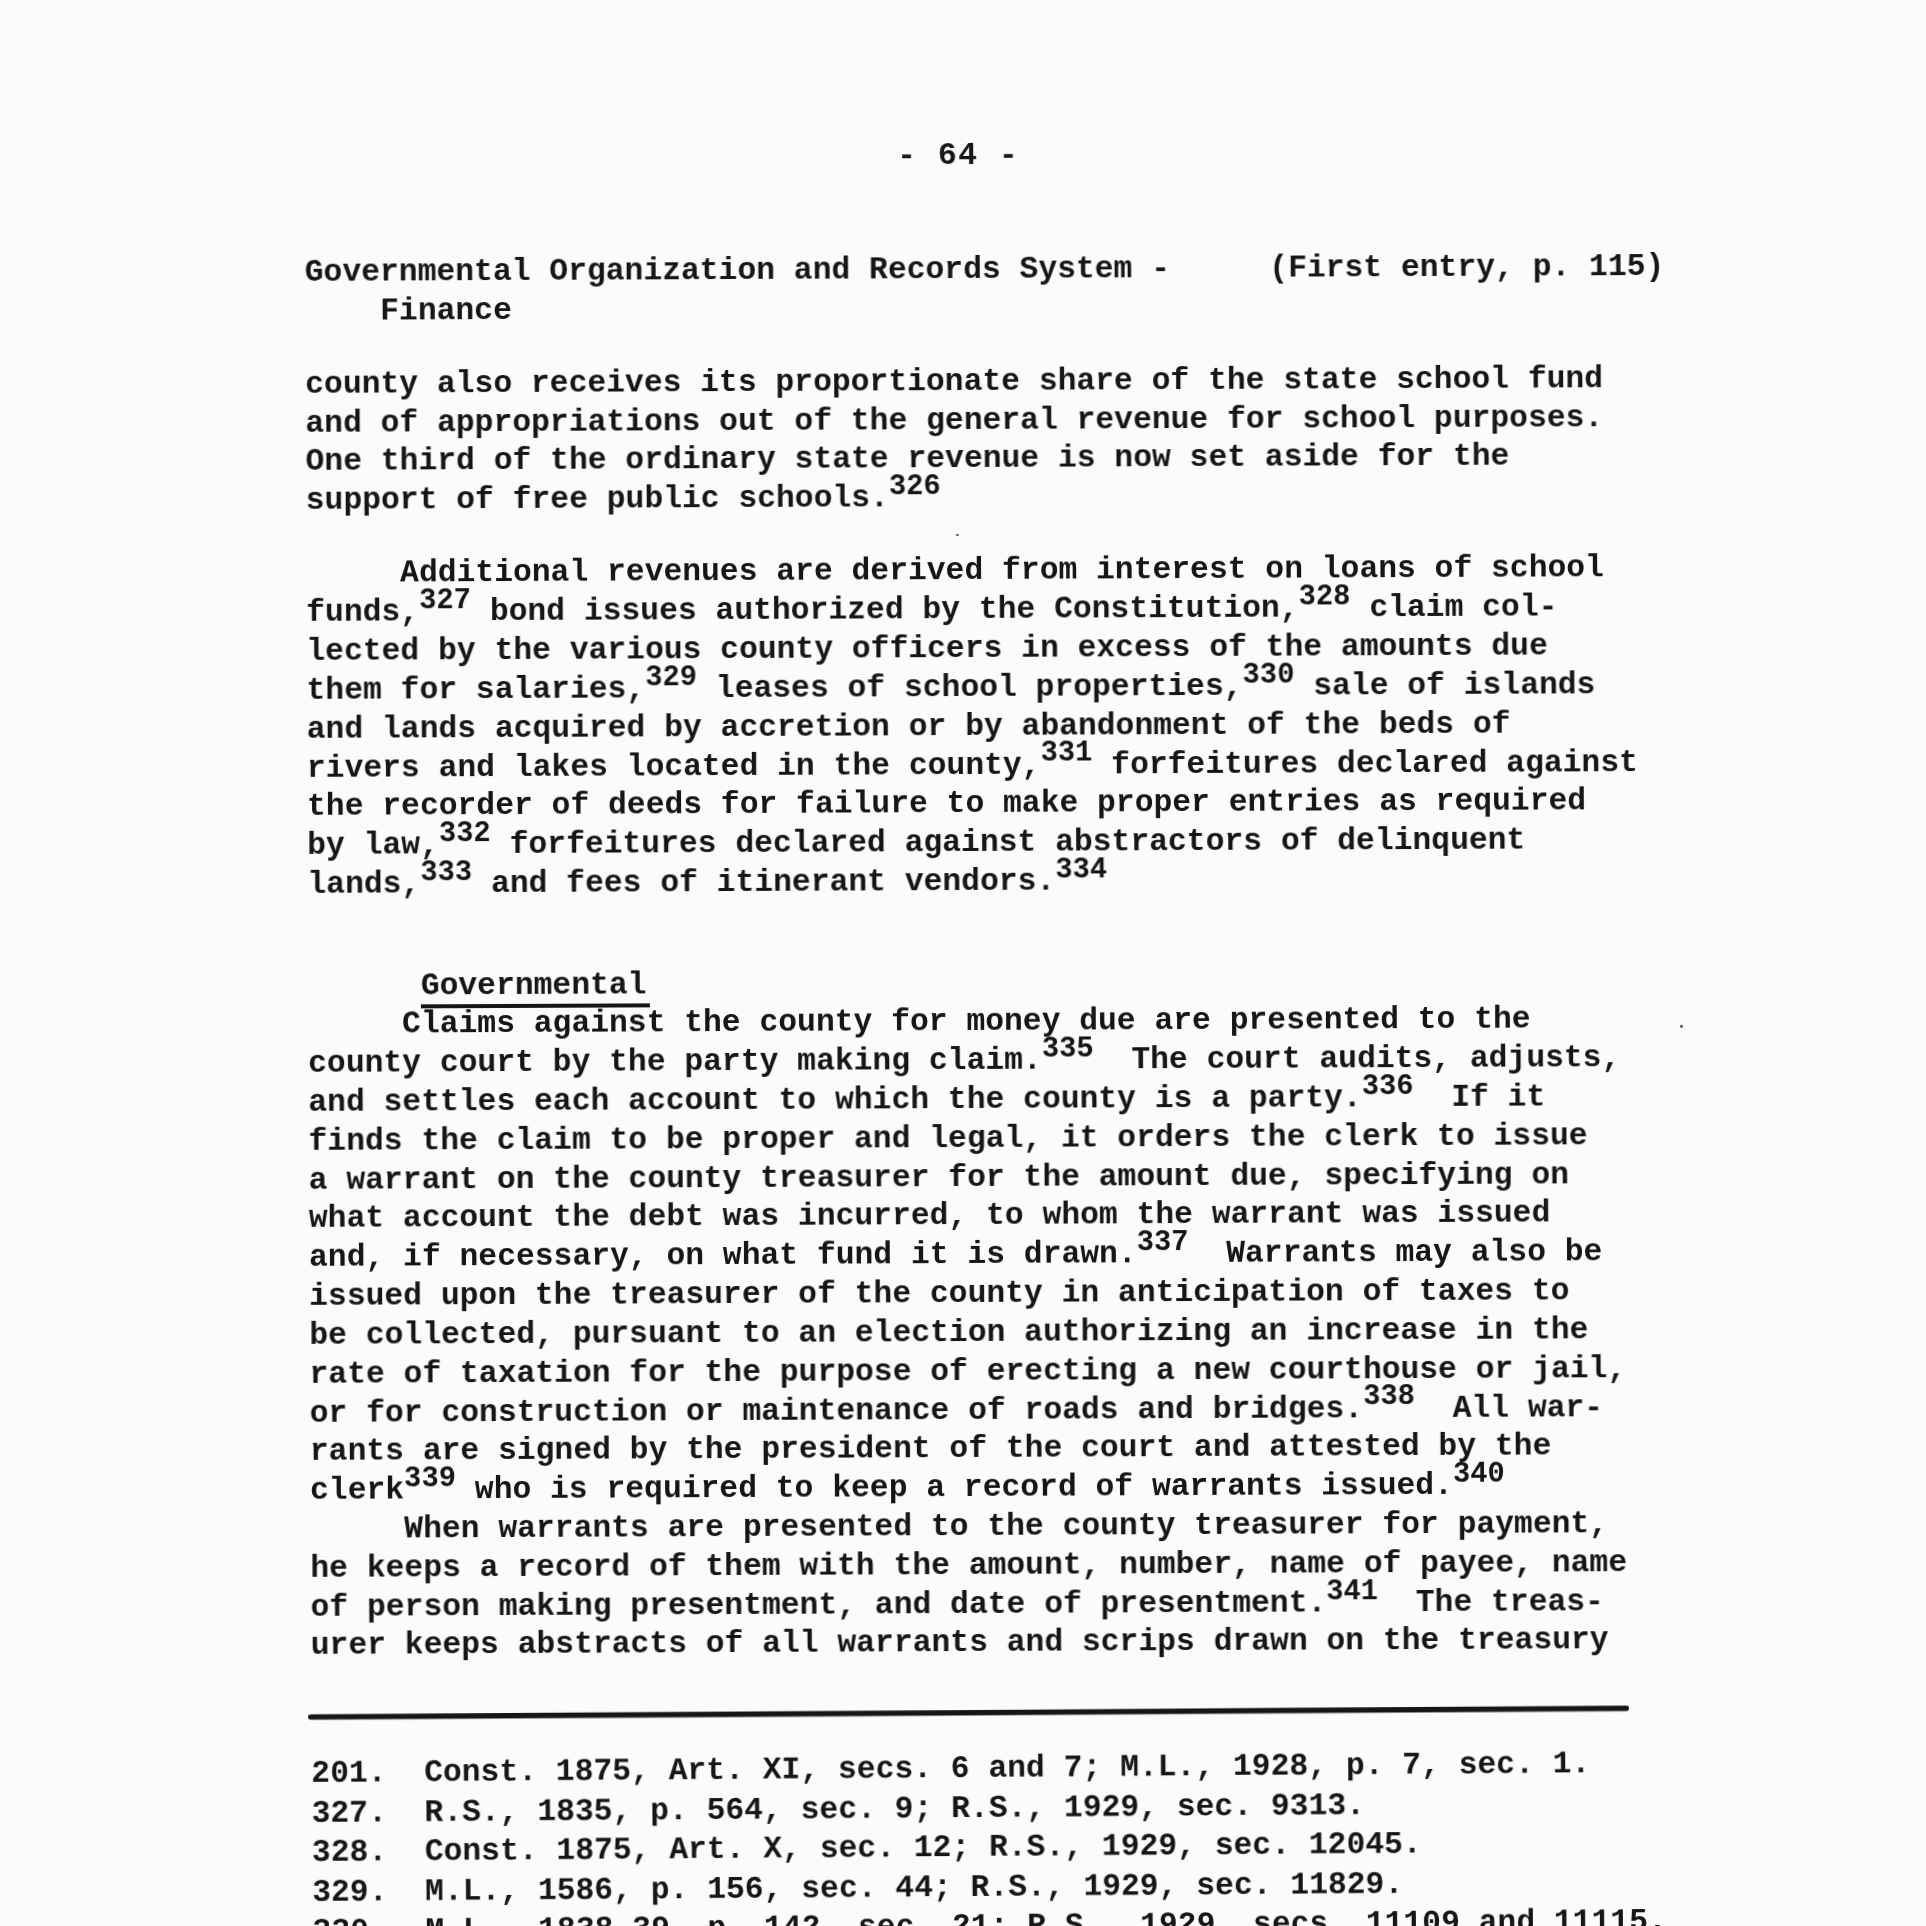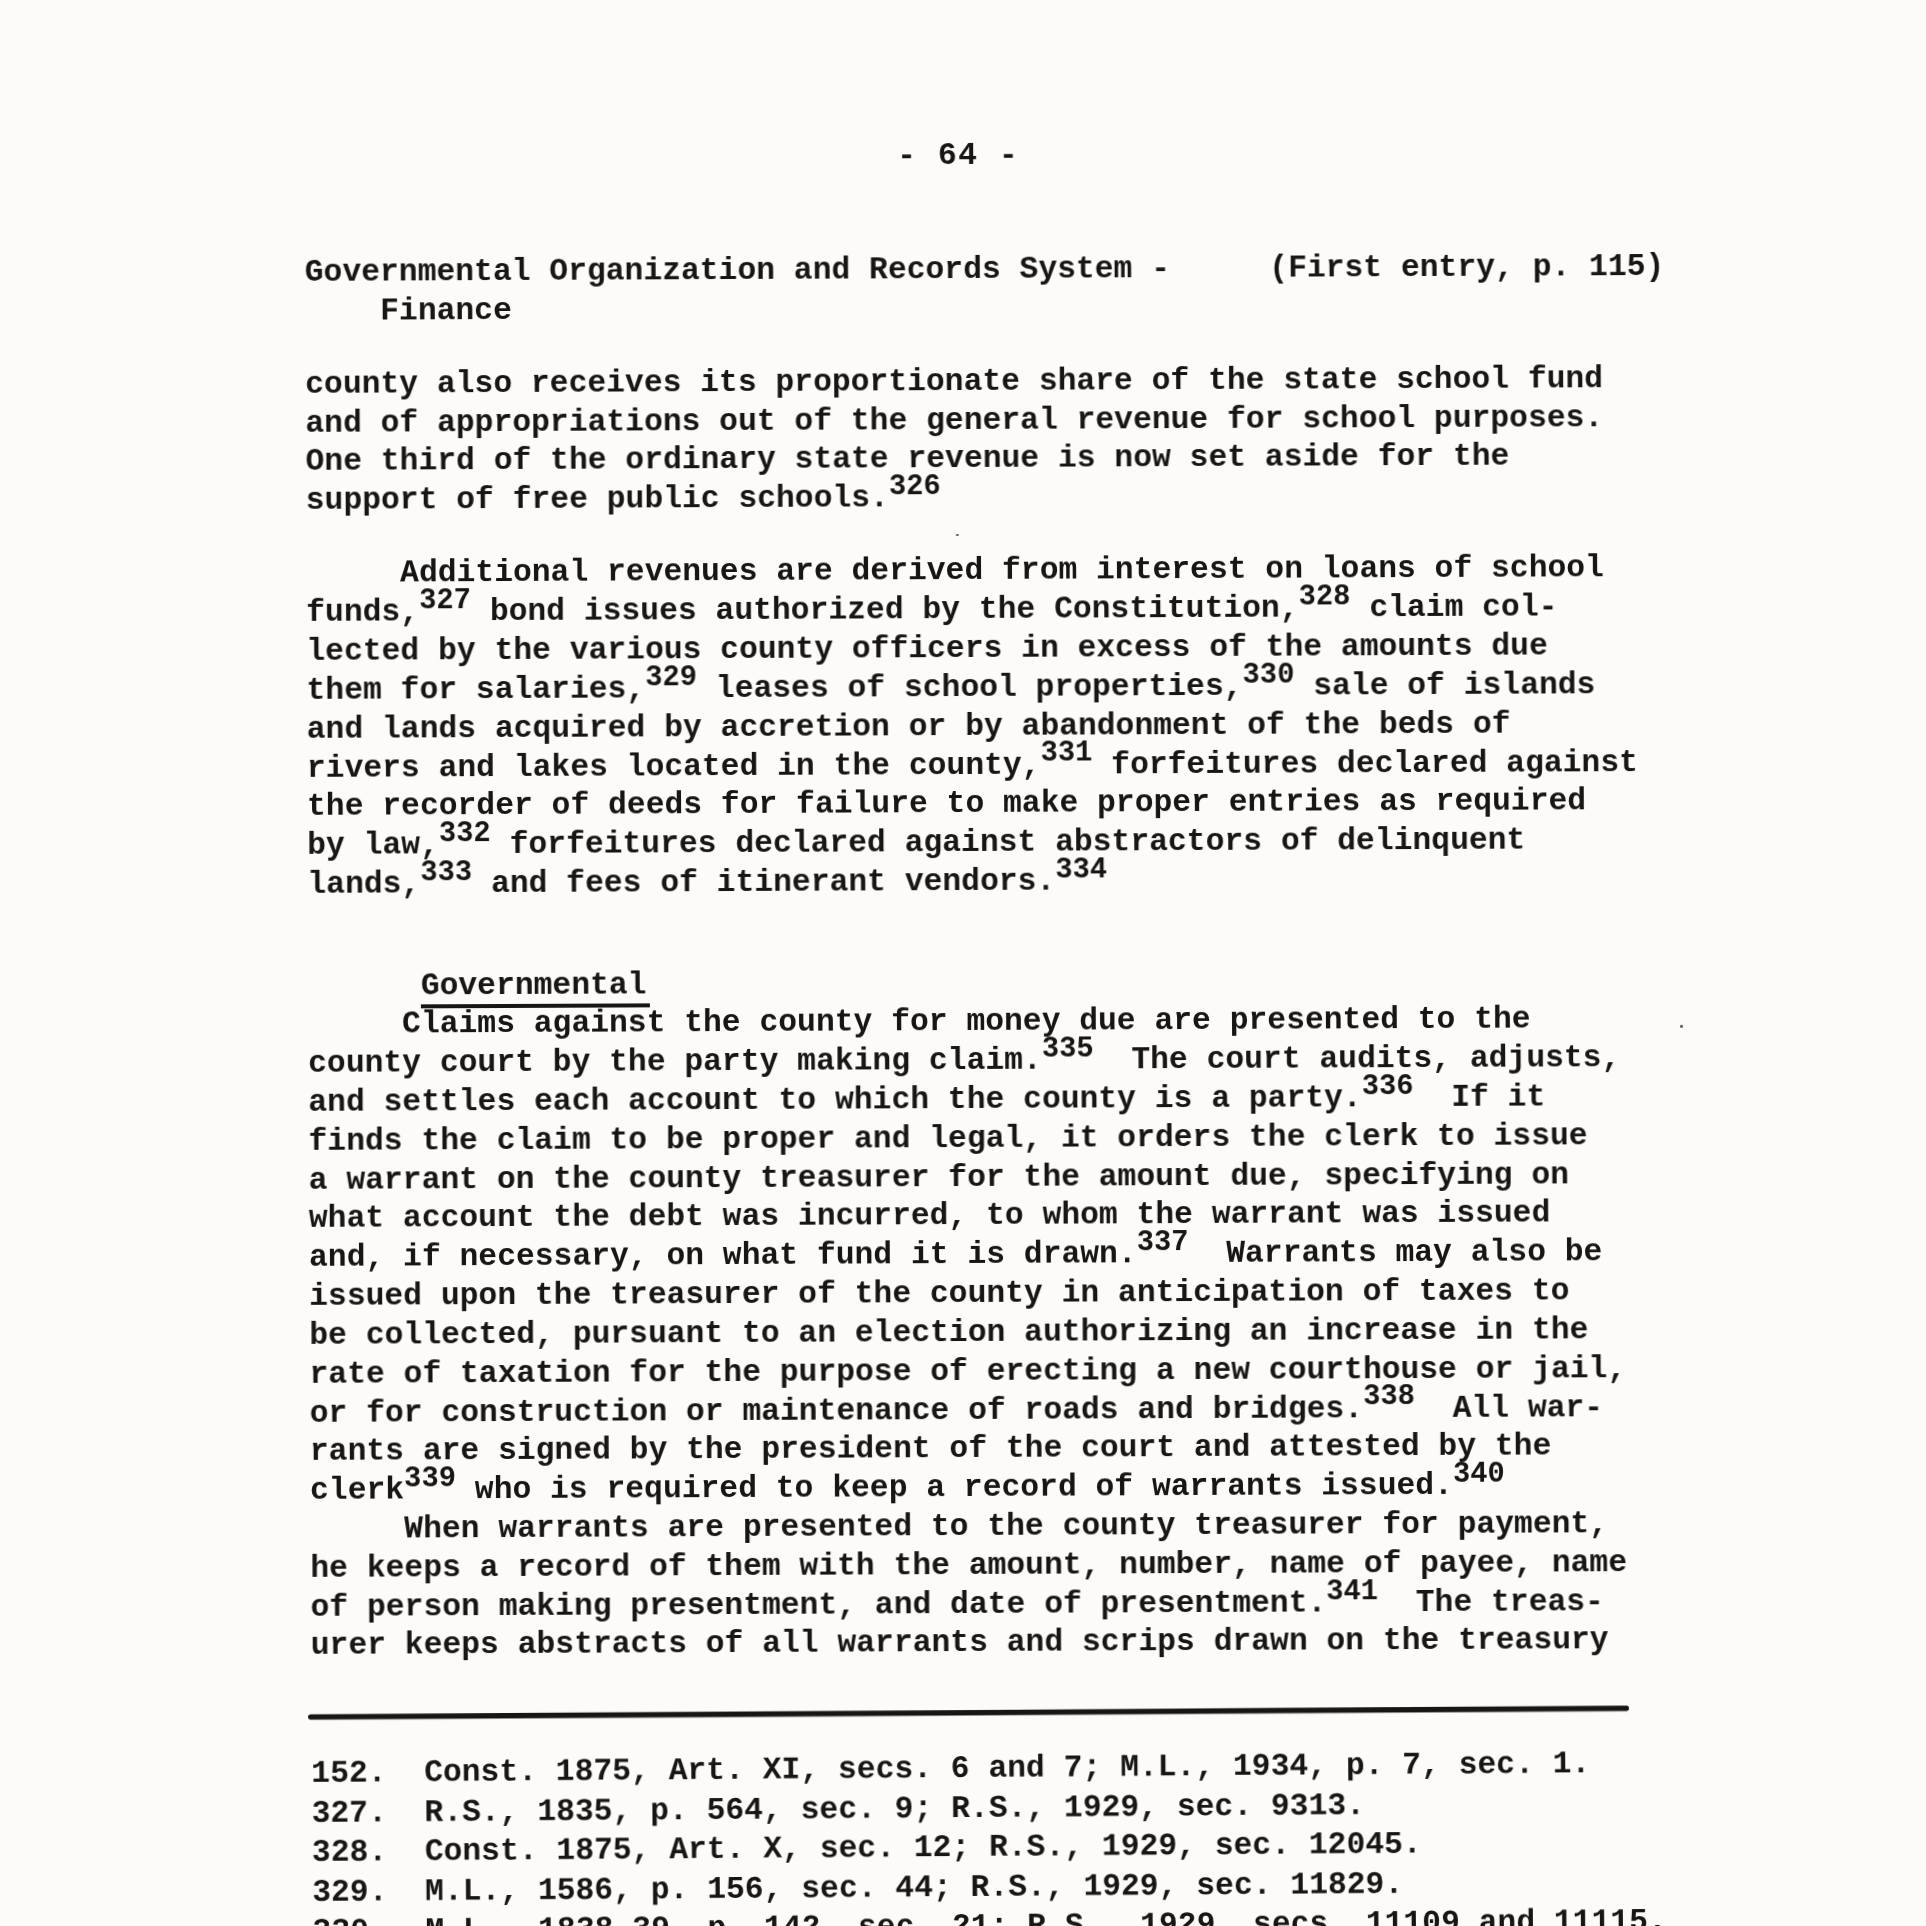--- a/index.html
+++ b/index.html
@@ -175,21 +175,21 @@
     <div class="para p4">
         <div class="line"><span>     When warrants are presented to the county treasurer for payment,</span></div>
         <div class="line"><span>he keeps a record of them with the amount, number, name of payee, name</span></div>
         <div class="line"><span>of person making presentment, and date of presentment.</span><span class="sup">341</span><span>  The treas-</span></div>
         <div class="line"><span>urer keeps abstracts of all warrants and scrips drawn on the treasury</span></div>
       </div>
 
     <div class="fnrule"></div>
 
     <div class="footnotes">
-        <div class="fnline"><span>152.  </span><span><span class="u">Const.</span><span> </span><span class="u">1875</span><span>, Art. XI, secs. 6 and 7; </span><span class="u">M.L.,</span><span> </span><span class="u">1934</span><span>, p. 7, sec. 1.</span></span></div>
+        <div class="fnline"><span>201.  </span><span><span class="u">Const.</span><span> </span><span class="u">1875</span><span>, Art. XI, secs. 6 and 7; </span><span class="u">M.L.,</span><span> </span><span class="u">1928</span><span>, p. 7, sec. 1.</span></span></div>
         <div class="fnline"><span>327.  </span><span><span class="u">R.S.,</span><span> </span><span class="u">1835</span><span>, p. 564, sec. 9; </span><span class="u">R.S.,</span><span> </span><span class="u">1929</span><span>, sec. 9313.</span></span></div>
         <div class="fnline"><span>328.  </span><span><span class="u">Const.</span><span> </span><span class="u">1875</span><span>, Art. X, sec. 12; </span><span class="u">R.S.,</span><span> </span><span class="u">1929</span><span>, sec. 12045.</span></span></div>
         <div class="fnline"><span>329.  </span><span><span class="u">M.L.,</span><span> </span><span class="u">1586</span><span>, p. 156, sec. 44; </span><span class="u">R.S.,</span><span> </span><span class="u">1929</span><span>, sec. 11829.</span></span></div>
         <div class="fnline"><span>330.  </span><span><span class="u">M.L.,</span><span> </span><span class="u">1838-39</span><span>, p. 142, sec. 21; </span><span class="u">R.S.,</span><span> </span><span class="u">1929</span><span>, secs. 11109 and 11115.</span></span></div>
       </div>
 
     <span class="speck sp1"></span>
     <span class="speck sp2"></span>
 
   </div>

